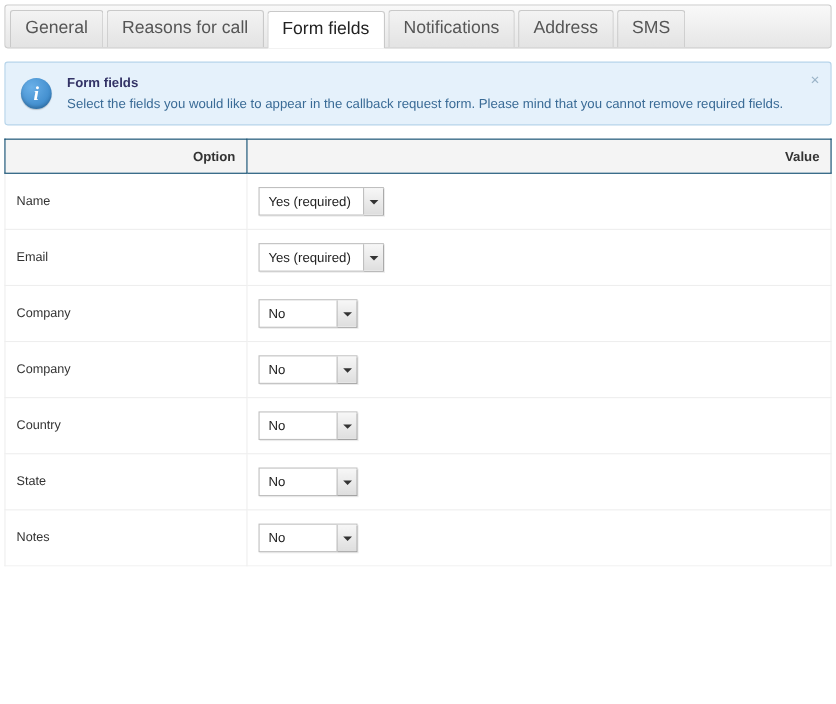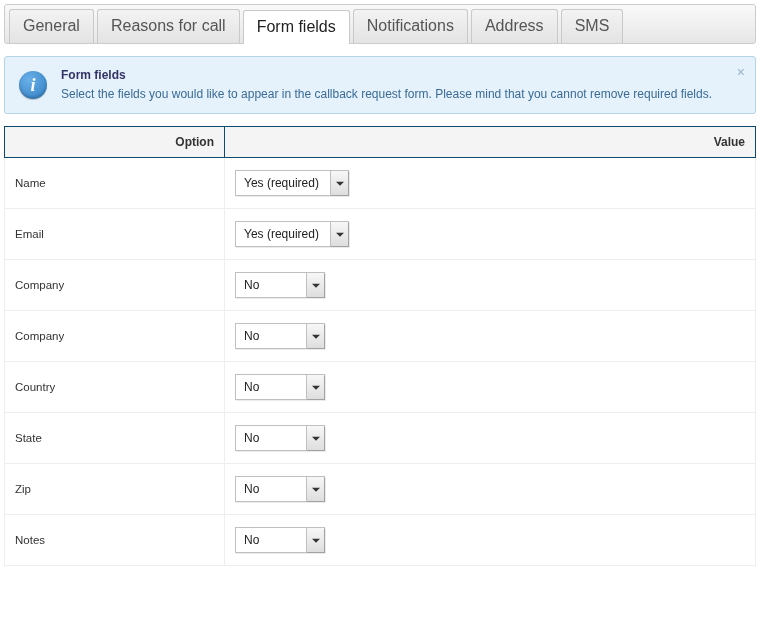--- a/index.html
+++ b/index.html
@@ -190,23 +190,19 @@
         </tr>
         <tr>
           <td>Country</td>
           <td><div class="select-wrap narrow"><span class="val">No</span><span class="btn"></span></div></td>
         </tr>
         <tr>
           <td>State</td>
           <td><div class="select-wrap narrow"><span class="val">No</span><span class="btn"></span></div></td>
         </tr>
         <tr>
-          <td>Zip</td>
-          <td><div class="select-wrap narrow"><span class="val">No</span><span class="btn"></span></div></td>
-        </tr>
-        <tr>
           <td>Notes</td>
           <td><div class="select-wrap narrow"><span class="val">No</span><span class="btn"></span></div></td>
         </tr>
       </tbody>
   </table>
 
 </div>
 
 </body></html>

